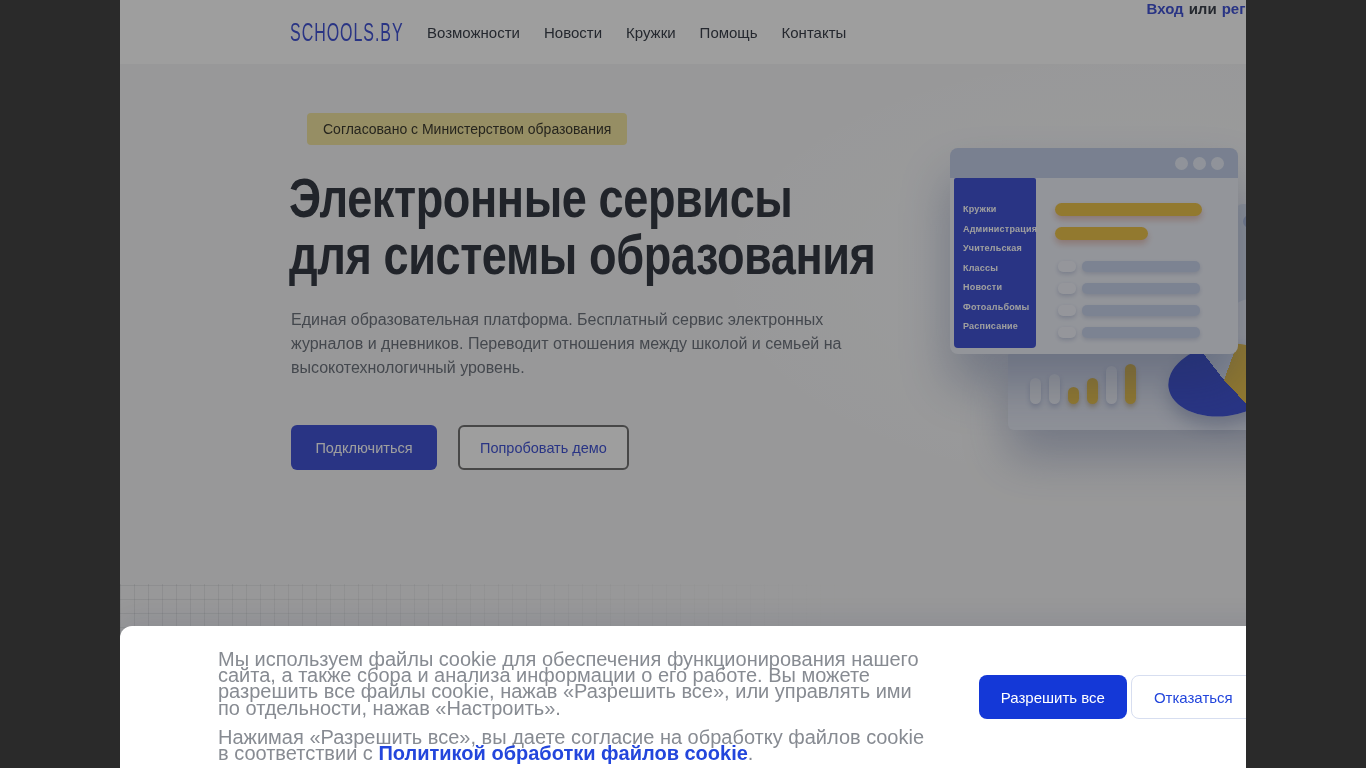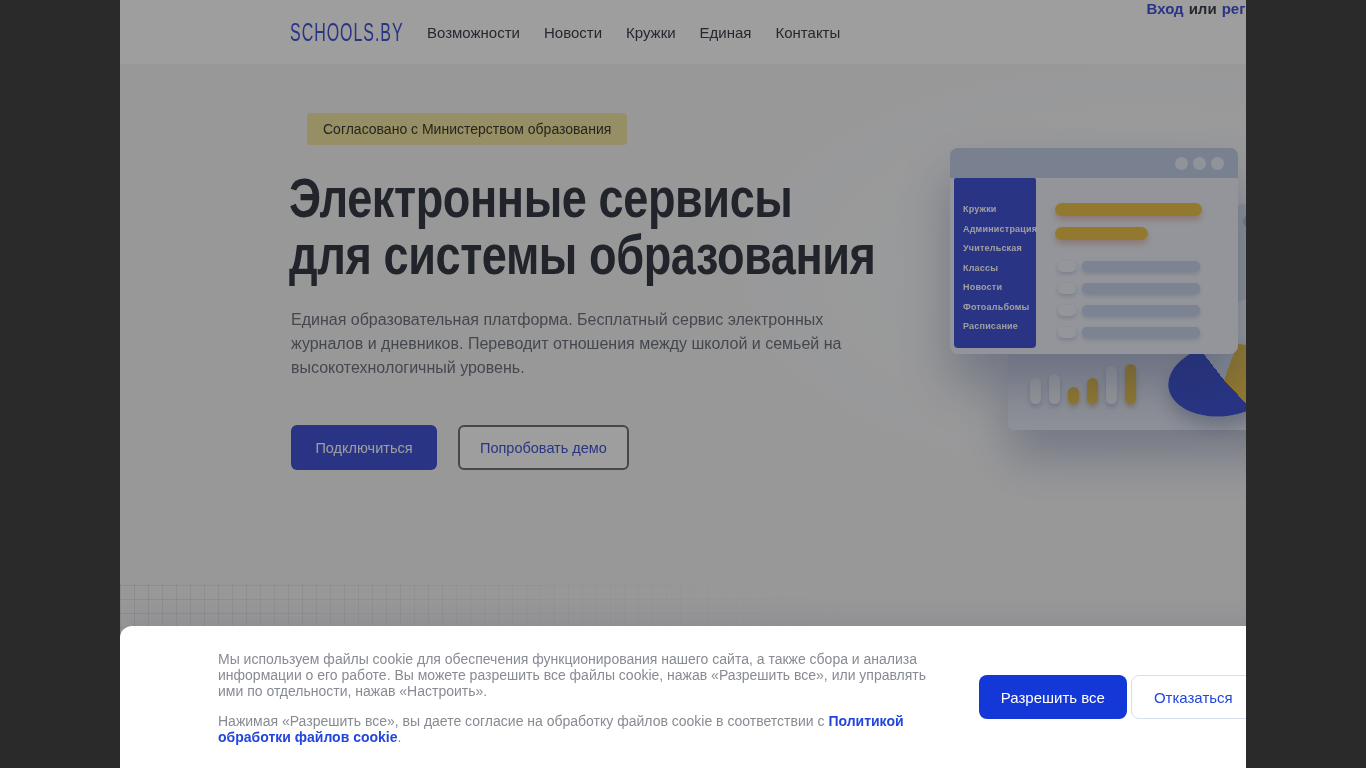--- a/index.html
+++ b/index.html
@@ -88,21 +88,21 @@
                  repeating-linear-gradient(90deg, rgba(100,105,115,0.12) 0 1px, transparent 1px 14px);
                background-color:#f6f6f7; }
 
   
   .dim { position:absolute; inset:0; background:rgba(0,0,0,0.38); z-index:40; }
 
   
   .cookie { position:absolute; left:0; bottom:0; width:1366px; height:142px; background:#ffffff;
             border-radius:12px 12px 0 0; z-index:50; box-shadow:0 -8px 24px rgba(30,40,90,0.08); }
   .cookie-text { position:absolute; left:98px; top:25px; width:720px;
-                 font-size:14px; line-height:16.2px; color:var(--cookie-text,#878b92); }
+                 font-size:20px; line-height:16.2px; color:var(--cookie-text,#878b92); }
   .cookie-text p + p { margin-top:13px; }
   .cookie-text a { color:var(--cookie-link,#2346dc); font-weight:700; text-decoration:none; cursor:pointer; }
   .cookie-actions { position:absolute; right:107px; top:49px; display:flex; gap:4px; }
   .c-allow { min-width:148px; height:44px; border:none; border-radius:8px;
              background:var(--cookie-primary,#1438d7); color:#fff; font-size:15px;
              font-family:"Liberation Sans",sans-serif; cursor:pointer; padding:0 22px; }
   .c-outline { min-width:110px; height:44px; border:1px solid var(--cookie-button-border,#d7def0);
                border-radius:8px; background:#fff; color:var(--cookie-link,#2f55d9); font-size:15px;
                font-family:"Liberation Sans",sans-serif; cursor:pointer; padding:0 22px; }
 </style>
@@ -110,21 +110,21 @@
 <body>
 
 <div class="stage">
 
   <div class="header">
     <div class="logo">SCHOOLS.BY</div>
     <nav class="nav">
       <a>Возможности</a>
       <a>Новости</a>
       <a>Кружки</a>
-      <a>Единая</a>
+      <a>Помощь</a>
       <a>Контакты</a>
     </nav>
     <div class="auth">
       <a>Вход</a>
       <span>или</span>
       <a>регистрация</a>
     </div>
   </div>
 
   <div class="hero-bg"></div>

